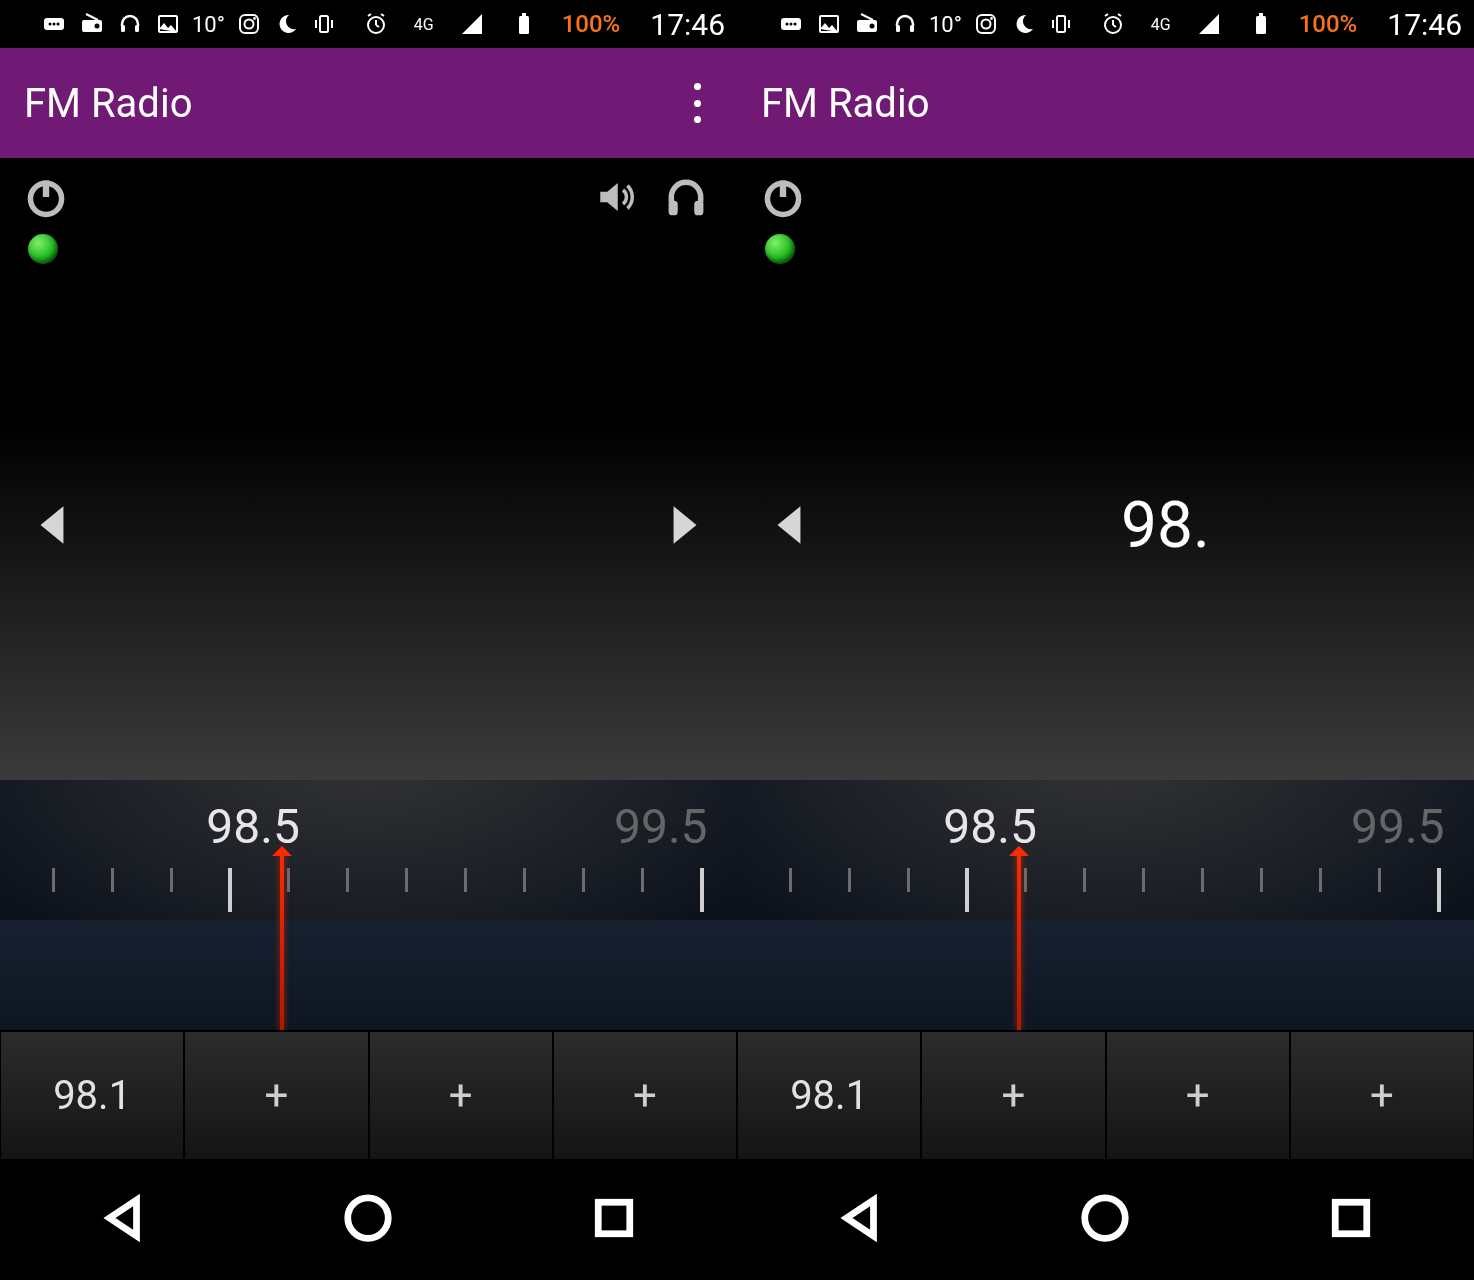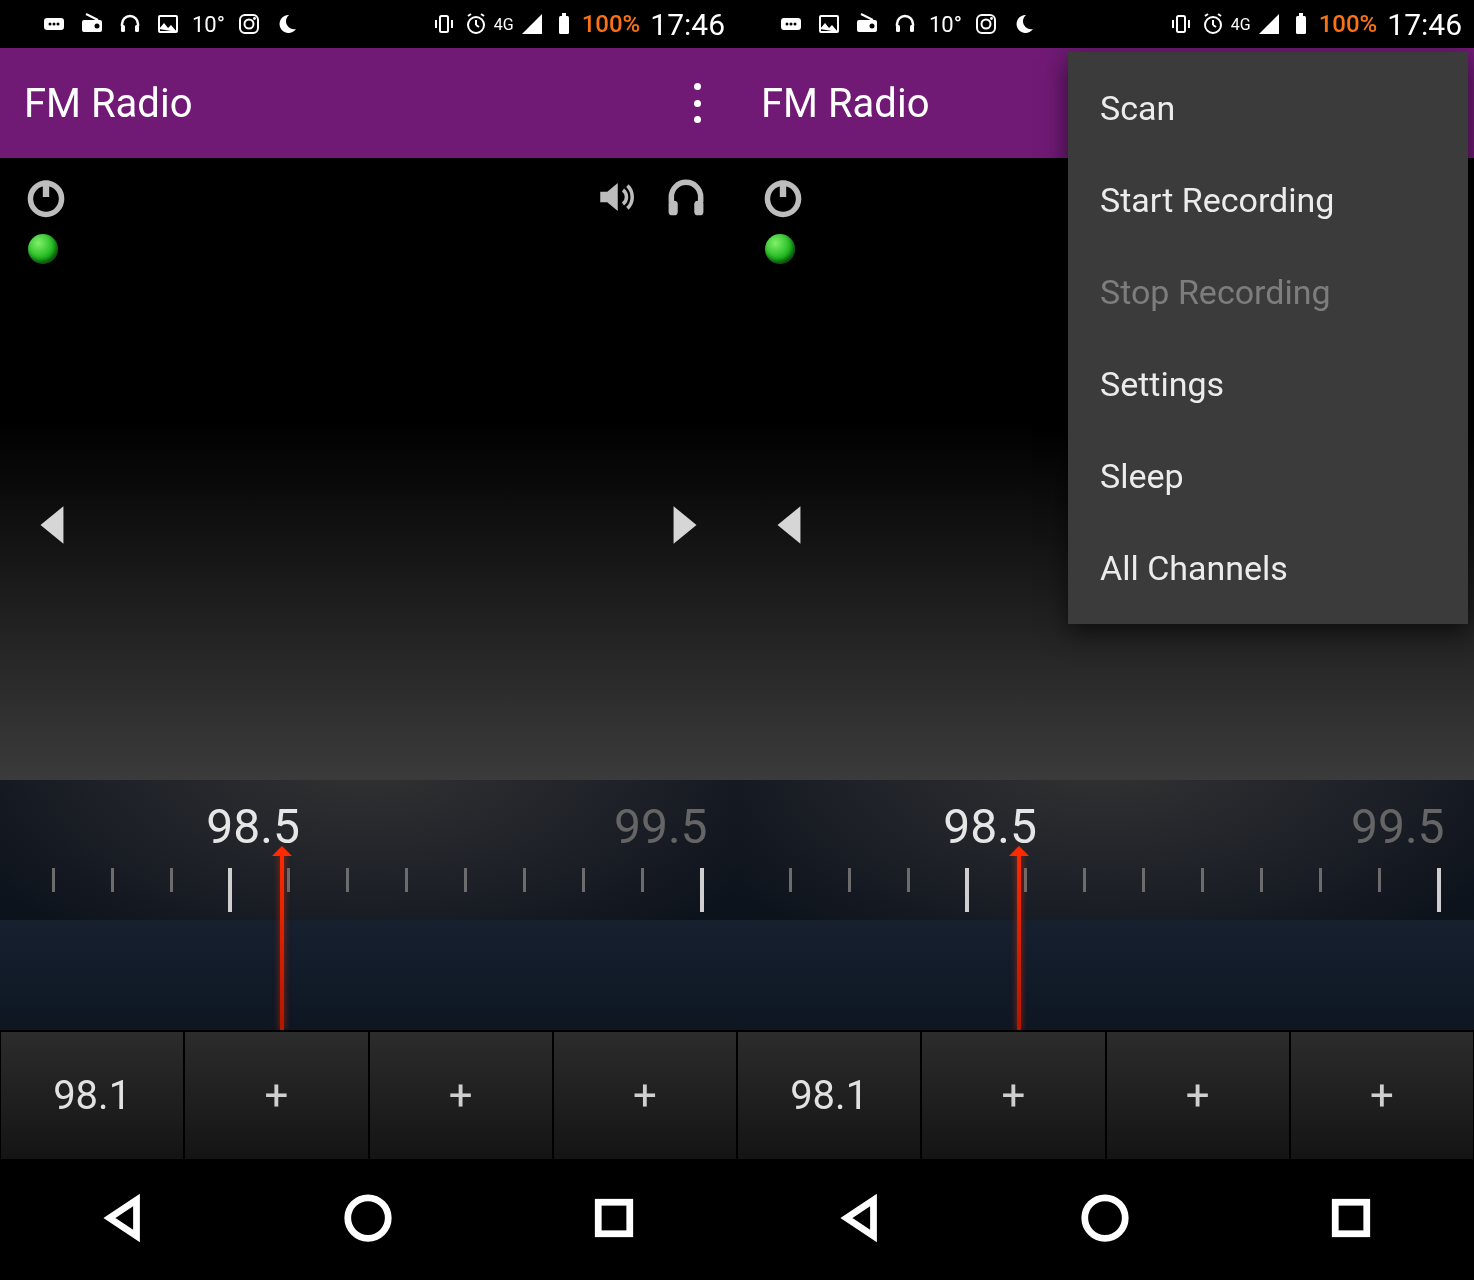--- a/index.html
+++ b/index.html
@@ -26,21 +26,21 @@
     background: #000;
     color: #fff;
     display: flex;
     align-items: center;
     padding: 0 12px;
     font-size: 26px;
     margin-left: 28px;
   }
   .statusbar .left-icons { display:flex; gap:10px; align-items:center; }
   .statusbar .spacer { flex:1; }
-  .statusbar .right-icons { display:flex; gap:4px; align-items:center; }
+  .statusbar .right-icons { display:flex; gap:24px; align-items:center; }
   .sb-icon { width:28px; height:24px; fill:#fff; }
   .sb-txt { font-size:22px; color:#fff; }
   .batt { font-size:24px; color:#f97316; font-weight:500; }
   .time { font-size:30px; color:#fff; font-weight:400; margin-left:6px;}
   
   .titlebar {
     height: 110px;
     background: #701a75;
     color:#fff;
     display:flex;
@@ -433,21 +433,13 @@
           <path d="M18 4 L6 12 L18 20 Z"></path>
         </svg></div>
     <div class="nav-ico"><svg viewBox="0 0 24 24">
           <circle cx="12" cy="12" r="9"></circle>
         </svg></div>
     <div class="nav-ico"><svg viewBox="0 0 24 24">
           <rect x="5" y="5" width="14" height="14"></rect>
         </svg></div>
   </div>
 
-  <div class="menu">
-    <div class="menu-item">Scan</div>
-    <div class="menu-item">Start Recording</div>
-    <div class="menu-item disabled">Stop Recording</div>
-    <div class="menu-item">Settings</div>
-    <div class="menu-item">Sleep</div>
-    <div class="menu-item">All Channels</div>
-  </div>
 </div>
 
 </body></html>

